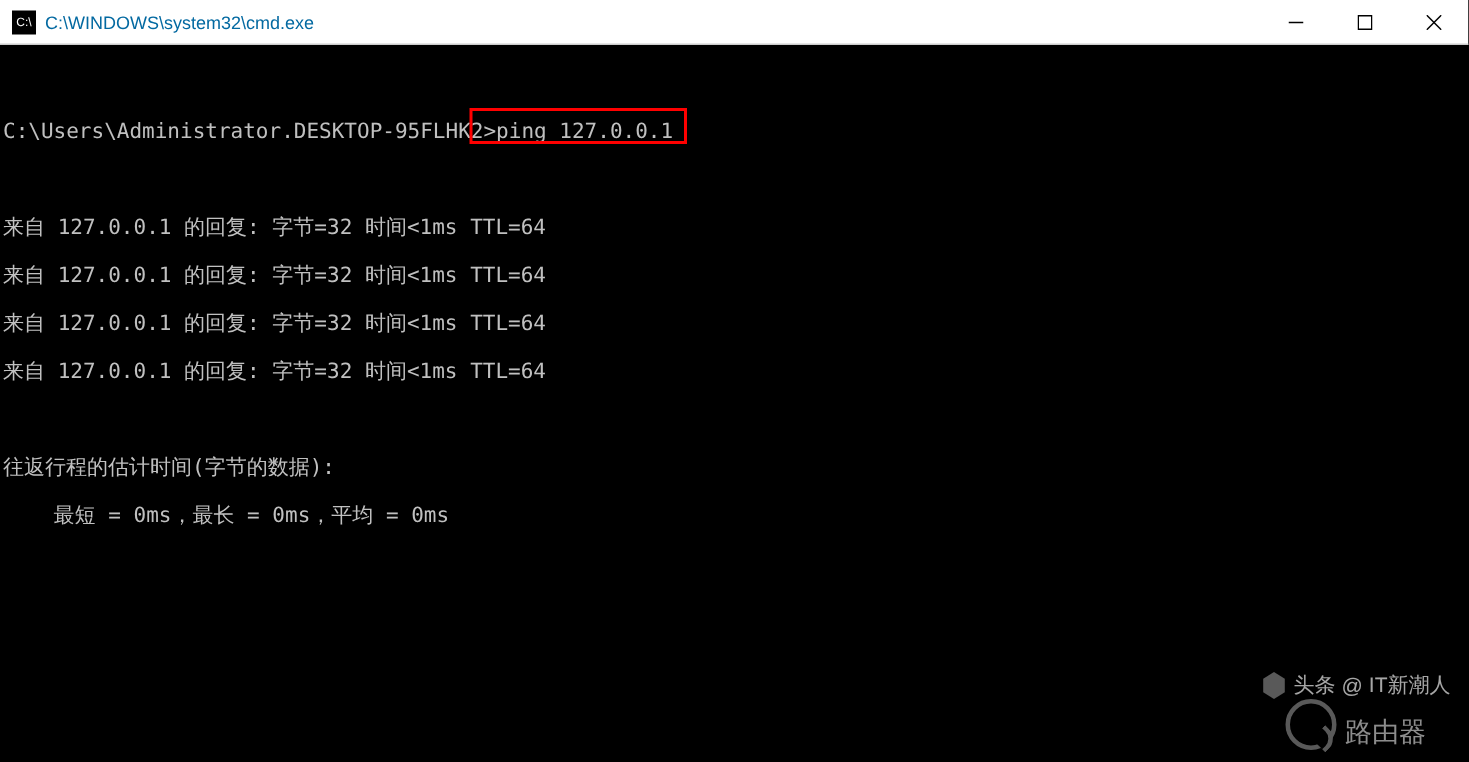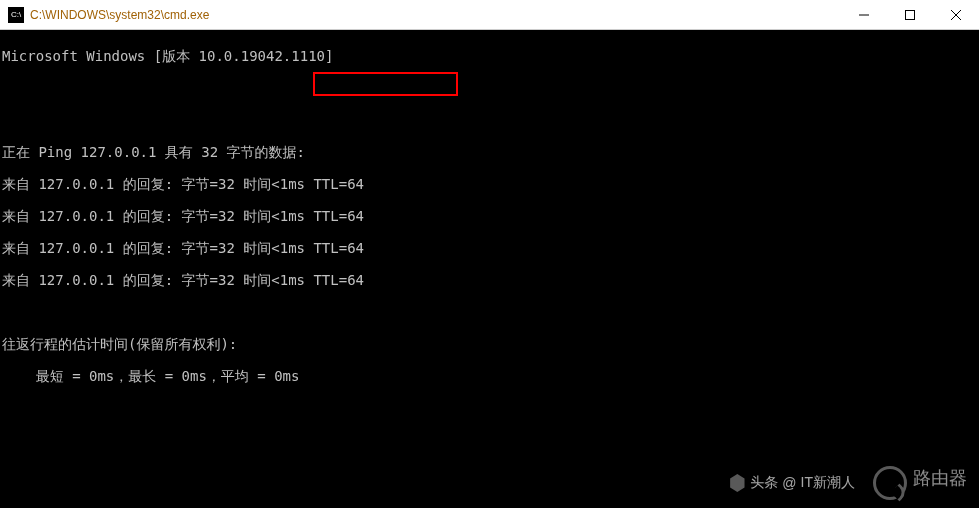--- a/index.html
+++ b/index.html
@@ -32,21 +32,21 @@
       display: flex;
       align-items: center;
       justify-content: center;
       font-size: 8px;
       color: #fff;
       font-family: Arial, sans-serif;
     }
     .title-text {
       font-family: 'Segoe UI', Tahoma, sans-serif;
       font-size: 12px;
-      color: #a16207;
+      color: #0369a1;
       flex: 1;
     }
     .win-controls {
       display: flex;
       height: 100%;
     }
     .win-btn {
       width: 46px;
       height: 100%;
       display: flex;
@@ -72,42 +72,42 @@
       position: absolute;
       border: 2px solid #ff0000;
       pointer-events: none;
     }
     .watermark-area {
       position: absolute;
       bottom: 8px;
       right: 12px;
       display: flex;
       align-items: center;
-      gap: 18px;
+      flex-direction: column;
     }
     .wm-left {
       display: flex;
       align-items: center;
       gap: 4px;
       color: rgba(255,255,255,0.65);
       font-family: 'Microsoft YaHei', sans-serif;
       font-size: 14px;
     }
     .wm-left .at {
       display:inline-block;
     }
     .wm-left .logo {
       width: 18px;
       height: 18px;
       background: rgba(255,255,255,0.35);
       clip-path: polygon(50% 0%, 90% 25%, 90% 75%, 50% 100%, 10% 75%, 10% 25%);
     }
     .wm-right {
       display: flex;
-      align-items: flex-start;
+      align-items: flex-end;
       gap: 6px;
       color: rgba(255,255,255,0.55);
       font-family: 'Microsoft YaHei', sans-serif;
       font-size: 18px;
       font-weight: 500;
     }
     .wm-right .circ {
       width: 34px;
       height: 34px;
       border: 3px solid rgba(255,255,255,0.35);
@@ -146,30 +146,29 @@
     <div class="win-btn">
       <svg width="10" height="10">
           <line x1="0" y1="0" x2="10" y2="10" stroke="#000" stroke-width="1"></line>
           <line x1="10" y1="0" x2="0" y2="10" stroke="#000" stroke-width="1"></line>
         </svg>
     </div>
   </div>
 </div>
 
 <div class="terminal">
-<div class="line">Microsoft Windows [版本 10.0.19042.1110]</div>
 <div class="line"></div>
+<div class="line"><span>C:\Users\Administrator.DESKTOP-95FLHK2&gt;</span><span>ping 127.0.0.1</span></div>
 <div class="line"></div>
-<div class="line">正在 Ping 127.0.0.1 具有 32 字节的数据:</div>
 <div class="line">来自 127.0.0.1 的回复: 字节=32 时间&lt;1ms TTL=64</div>
 <div class="line">来自 127.0.0.1 的回复: 字节=32 时间&lt;1ms TTL=64</div>
 <div class="line">来自 127.0.0.1 的回复: 字节=32 时间&lt;1ms TTL=64</div>
 <div class="line">来自 127.0.0.1 的回复: 字节=32 时间&lt;1ms TTL=64</div>
 <div class="line"></div>
-<div class="line">往返行程的估计时间(保留所有权利):</div>
+<div class="line">往返行程的估计时间(字节的数据):</div>
 <div class="line">    最短 = 0ms，最长 = 0ms，平均 = 0ms</div>
 
 
 
 <div class="highlight-box" style="top:42px;left:313px;width:145px;height:24px;"></div>
 </div>
 
 <div class="watermark-area">
   <div class="wm-left">
     <span class="logo"></span>

